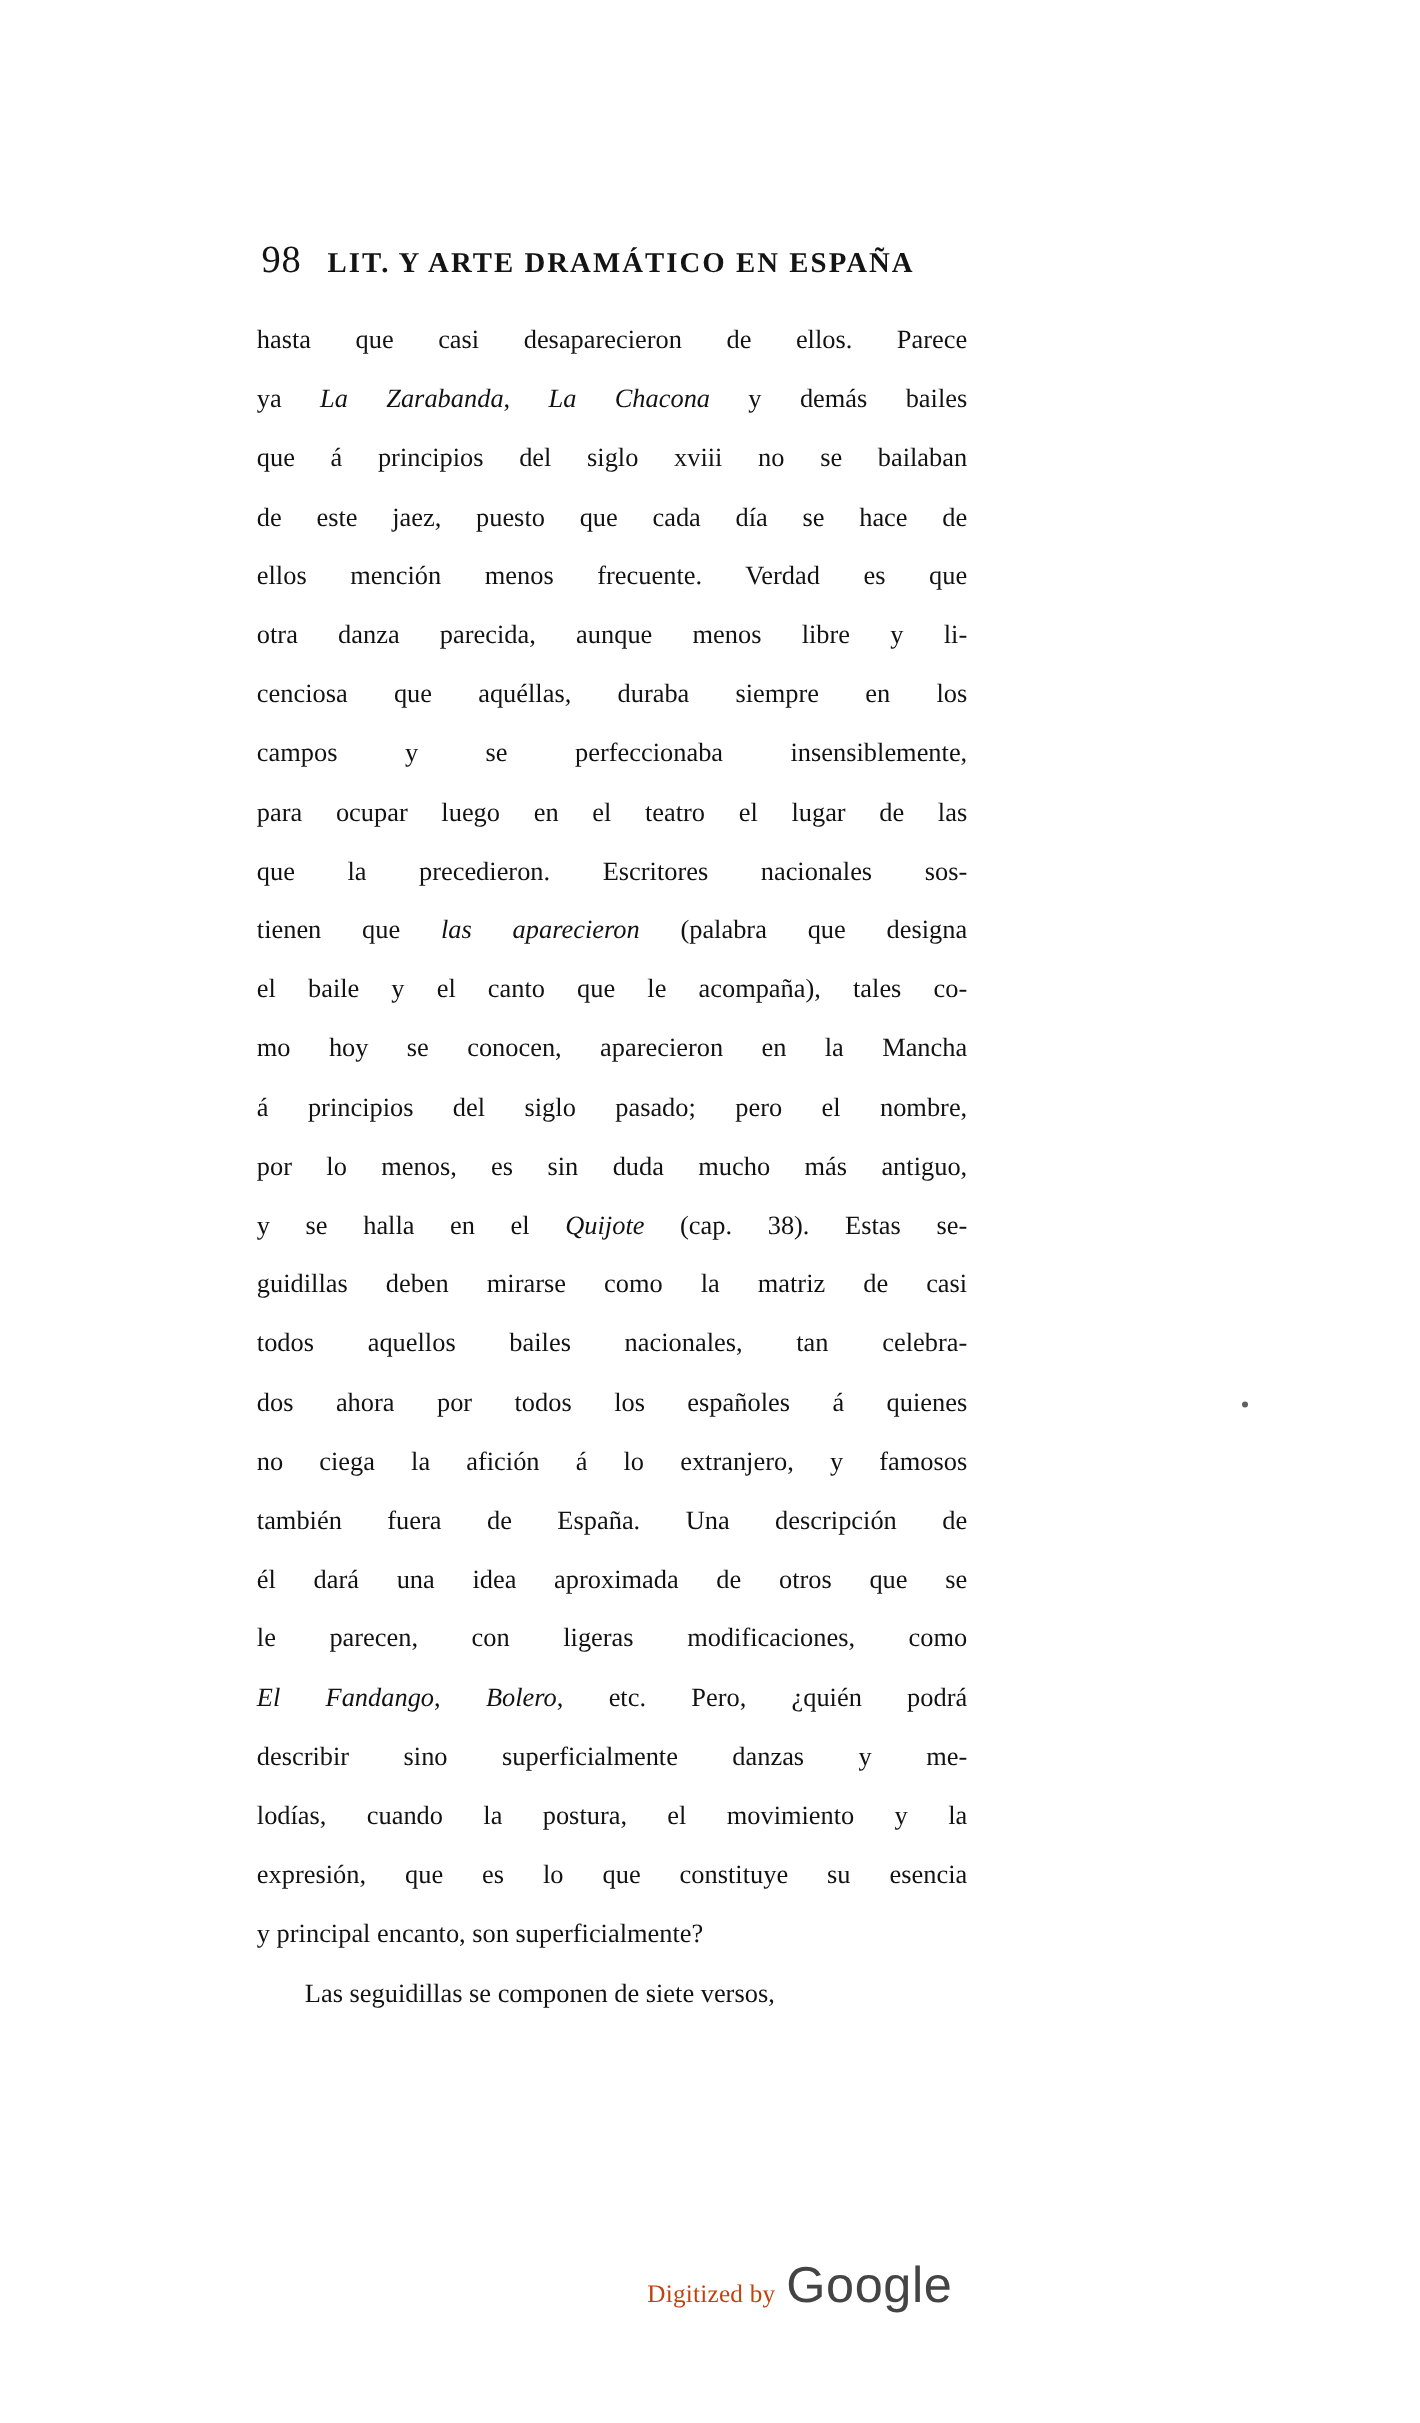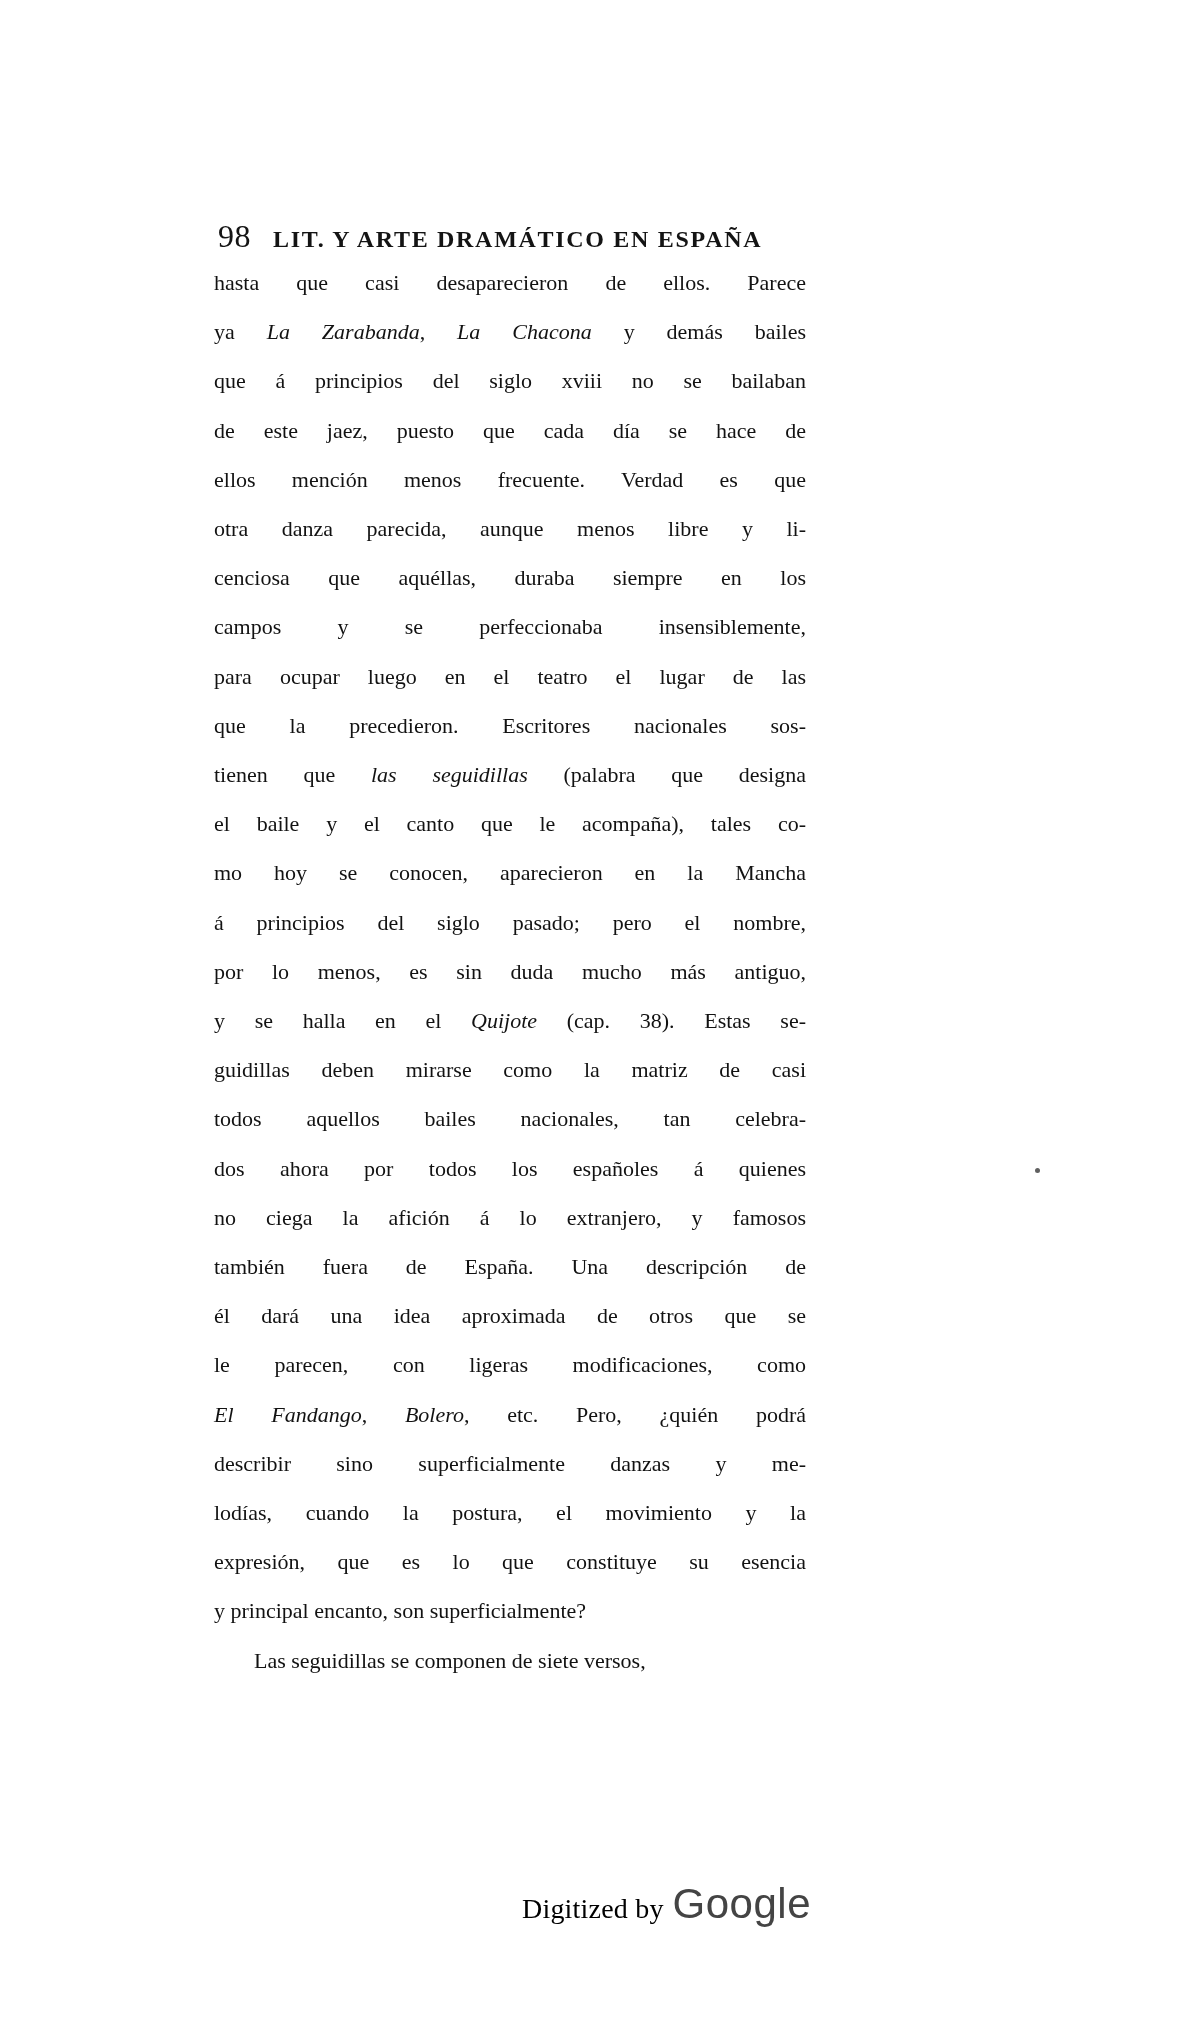--- a/index.html
+++ b/index.html
@@ -20,21 +20,21 @@
     position: absolute;
     left: 0; top: 0;
     width: 1183px;
     height: 2019px;
   }
 
   
   .running-head {
     position: absolute;
     left: 218px;
-    top: 218px;
+    top: 198px;
     width: 700px;
     display: flex;
     align-items: baseline;
     gap: 22px;
     white-space: nowrap;
   }
   .folio {
     font-family: "Liberation Serif", serif;
     font-size: 32px;
     letter-spacing: 0.5px;
@@ -99,22 +99,22 @@
     text-align: center;
   }
   .digitized {
     display: inline-flex;
     align-items: baseline;
     gap: 9px;
     transform: translateX(75px);
   }
   .digitized .dby {
     font-family: "Liberation Serif", serif;
-    font-size: 28px;
-    color: #000000;
+    font-size: 21px;
+    color: #c2410c;
     letter-spacing: .2px;
   }
   .digitized .goog {
     font-family: Liberation Sans, sans-serif;
     font-size: 42px;
     color: #444444;
     letter-spacing: .5px;
   }
 </style>
 </head>
@@ -132,21 +132,21 @@
       <span class="line j"><span>hasta que casi desaparecieron de ellos. Parece</span></span>
       <span class="line j"><span>ya </span><i>La Zarabanda</i><span>, </span><i>La Chacona</i><span> y demás bailes</span></span>
       <span class="line j"><span>que á principios del siglo xv</span><span>iii no se bailaban</span></span>
       <span class="line j"><span>de este jaez, puesto que cada día se hace de</span></span>
       <span class="line j"><span>ellos mención menos frecuente. Verdad es que</span></span>
       <span class="line j"><span>otra danza parecida, aunque menos libre y li-</span></span>
       <span class="line j"><span>cenciosa que aquéllas, duraba siempre en los</span></span>
       <span class="line j"><span>campos y se perfeccionaba insensiblemente,</span></span>
       <span class="line j"><span>para ocupar luego en el teatro el lugar de las</span></span>
       <span class="line j"><span>que la precedieron. Escritores nacionales sos-</span></span>
-      <span class="line j"><span>tienen que </span><i>las seguidillas</i><span> (palabra que designa</span></span>
+      <span class="line j"><span>tienen que </span><i>las aparecieron</i><span> (palabra que designa</span></span>
       <span class="line j"><span>el baile y el canto que le acompaña), tales co-</span></span>
       <span class="line j"><span>mo hoy se conocen, aparecieron en la Mancha</span></span>
       <span class="line j"><span>á principios del siglo pasado; pero el nombre,</span></span>
       <span class="line j"><span>por lo menos, es sin duda mucho más antiguo,</span></span>
       <span class="line j"><span>y se halla en el </span><i>Quijote</i><span> (cap. 38). Estas se-</span></span>
       <span class="line j"><span>guidillas deben mirarse como la matriz de casi</span></span>
       <span class="line j"><span>todos aquellos bailes nacionales, tan celebra-</span></span>
       <span class="line j"><span>dos ahora por todos los españoles á quienes</span></span>
       <span class="line j"><span>no ciega la afición á lo extranjero, y famosos</span></span>
       <span class="line j"><span>también fuera de España. Una descripción de</span></span>

